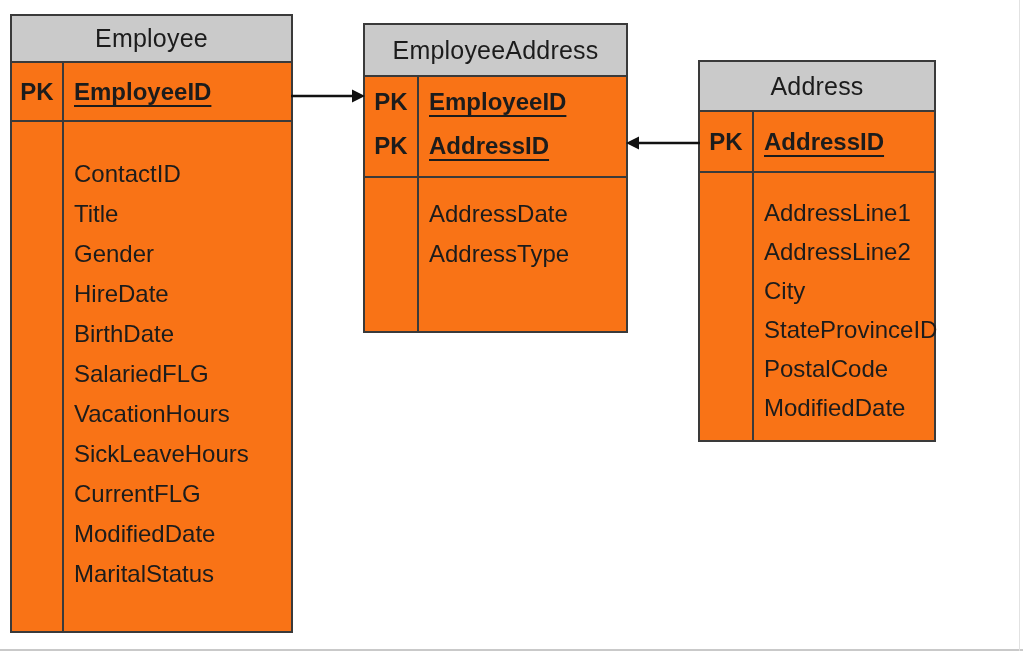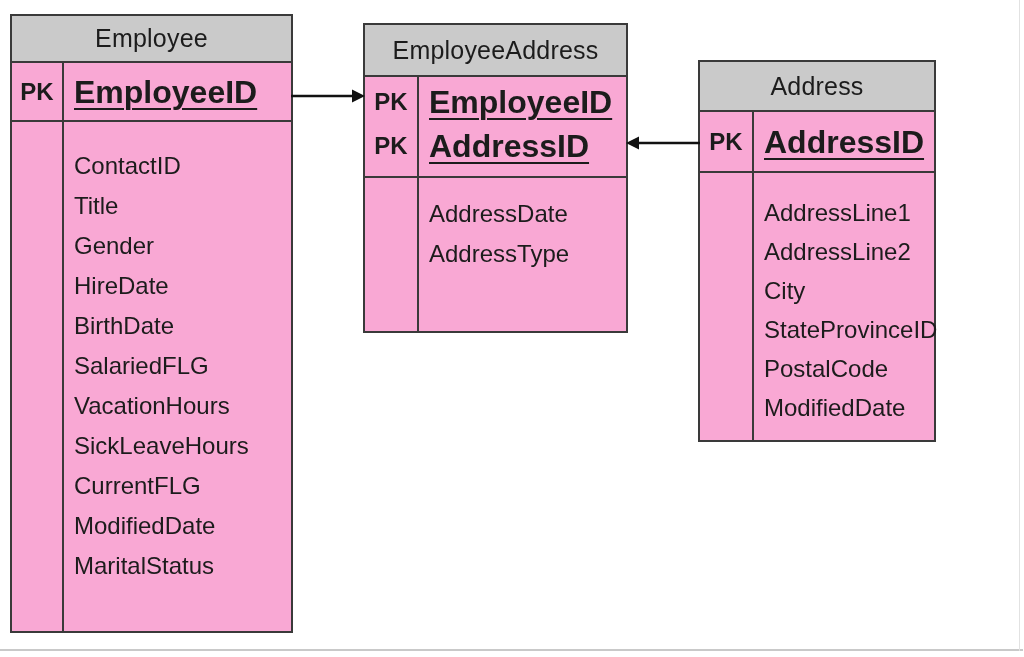--- a/index.html
+++ b/index.html
@@ -15,21 +15,21 @@
   body{
     background:var(--background);
     font-family:"Liberation Sans", sans-serif;
     color:var(--text);
     position:relative;
   }
   .stage{position:absolute;left:0;top:0;width:1024px;height:657px;}
 
   .er-table{
     position:absolute;
-    background:#f9a8d4;
+    background:#f97316;
     border:2px solid var(--table-border);
     display:flex;
     flex-direction:column;
   }
   .er-header{
     background:var(--header-fill);
     border-bottom:2px solid var(--table-border);
     display:flex;
     align-items:center;
     justify-content:center;
@@ -57,41 +57,41 @@
     line-height:44px;
   }
   .name-cell{
     display:flex;
     flex-direction:column;
     justify-content:center;
     padding-left:10px;
   }
   .pk-field{
     font-weight:bold;
-    font-size:32px;
+    font-size:24px;
     line-height:44px;
     text-decoration:underline;
     text-decoration-thickness:2px;
     text-underline-offset:5px;
   }
   .fields-cell{
     display:block;
     padding-left:10px;
   }
   .fields-cell .field{
     font-size:24px;
     line-height:40px;
     white-space:nowrap;
   }
 
   
   #t-employee{left:10px;top:14px;width:283px;height:619px;--pkcol:52px;}
   #t-employee .er-header{height:47px;}
   #t-employee .pk-sec{height:59px;}
-  #t-employee .fields-cell{padding-top:24px;}
+  #t-employee .fields-cell{padding-top:32px;}
 
   #t-employeeaddress{left:363px;top:23px;width:265px;height:310px;--pkcol:54px;}
   #t-employeeaddress .er-header{height:52px;}
   #t-employeeaddress .pk-sec{height:101px;}
   #t-employeeaddress .pk-cell,#t-employeeaddress .name-cell{justify-content:flex-start;padding-top:3px;}
   #t-employeeaddress .fields-cell{padding-top:16px;}
 
   #t-address{left:698px;top:60px;width:238px;height:382px;--pkcol:54px;}
   #t-address .er-header{height:50px;}
   #t-address .pk-sec{height:61px;}

